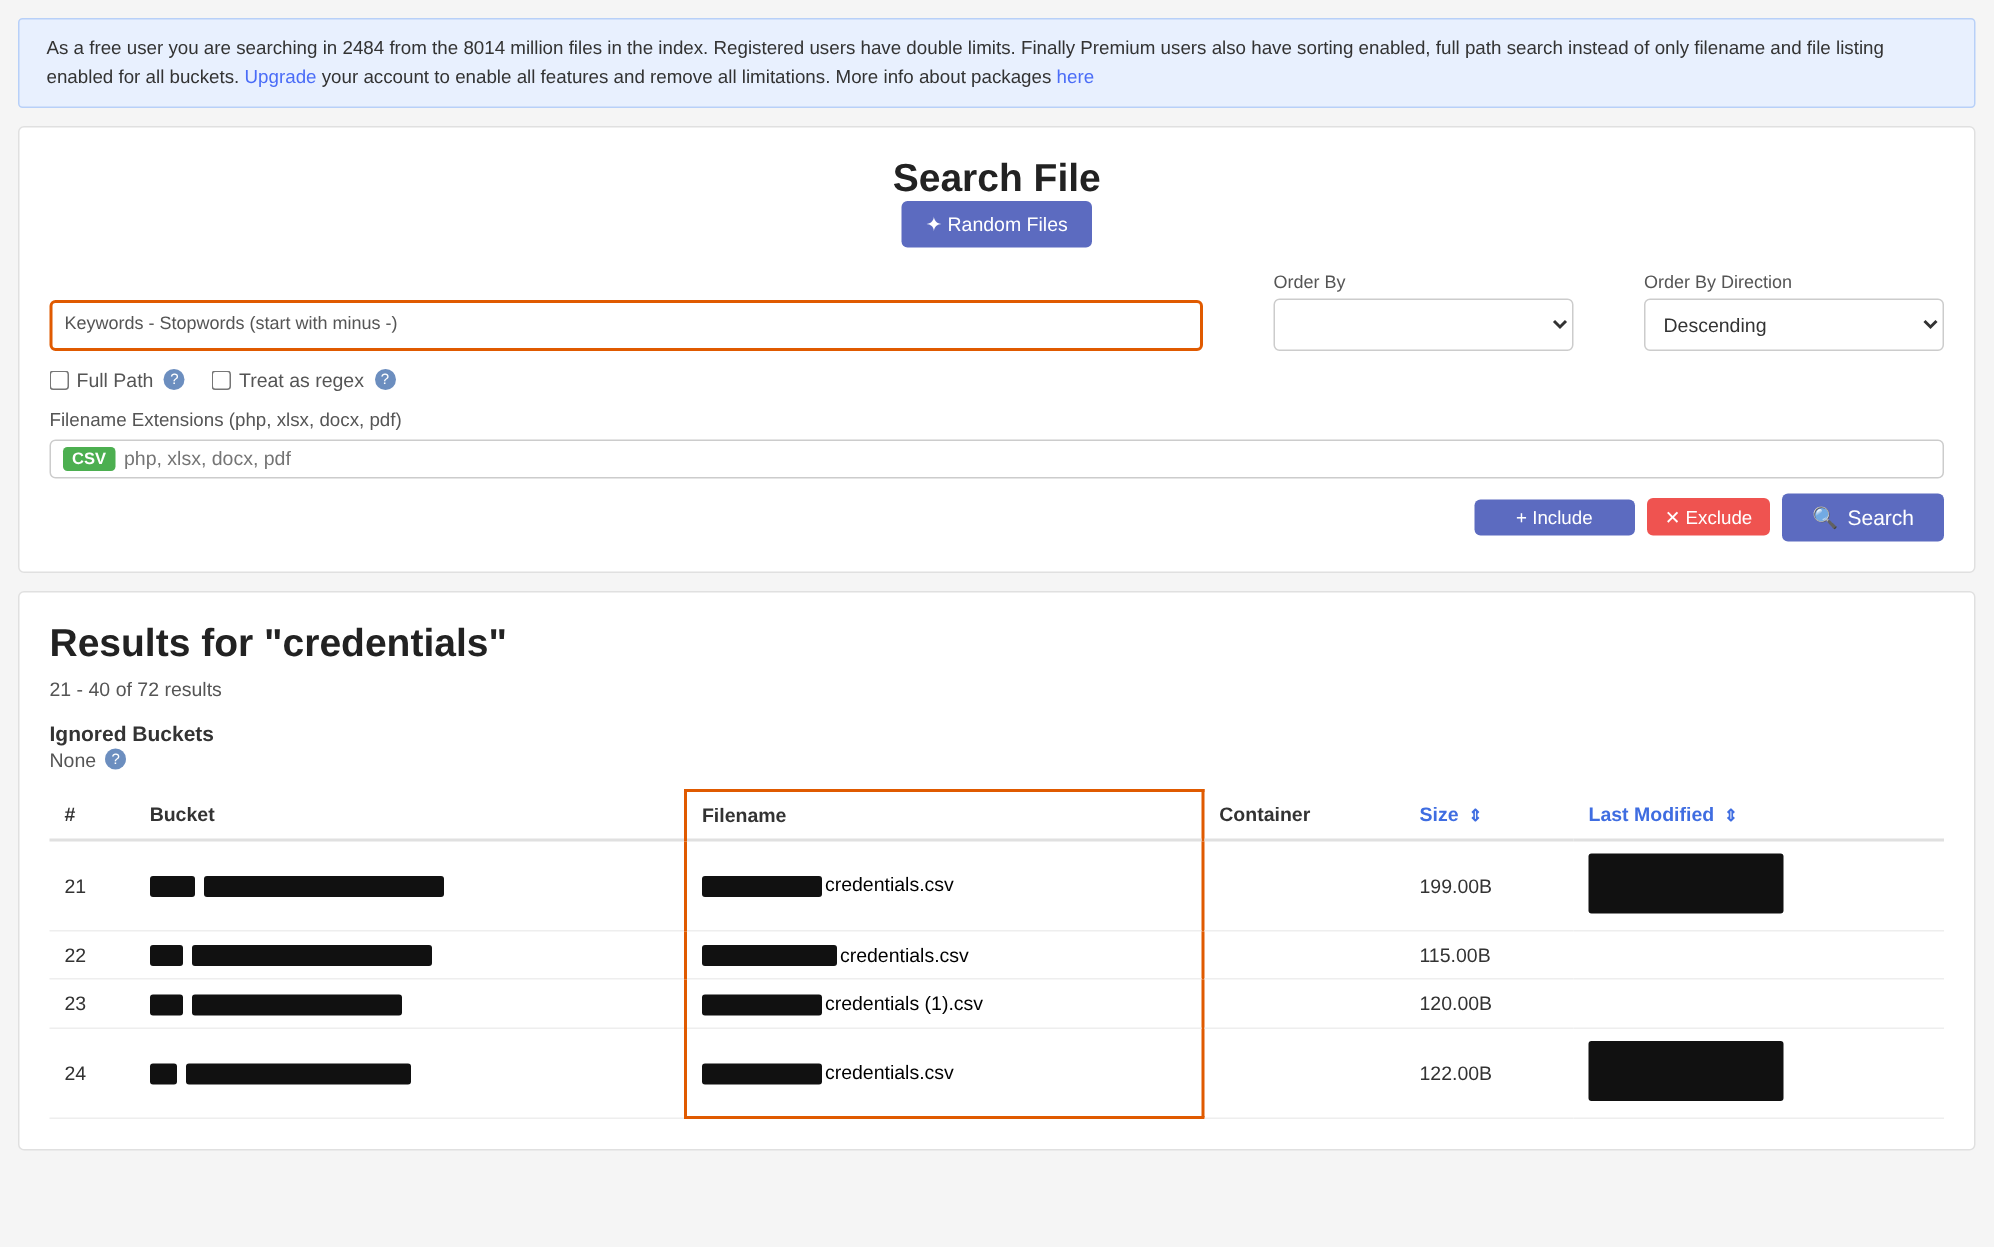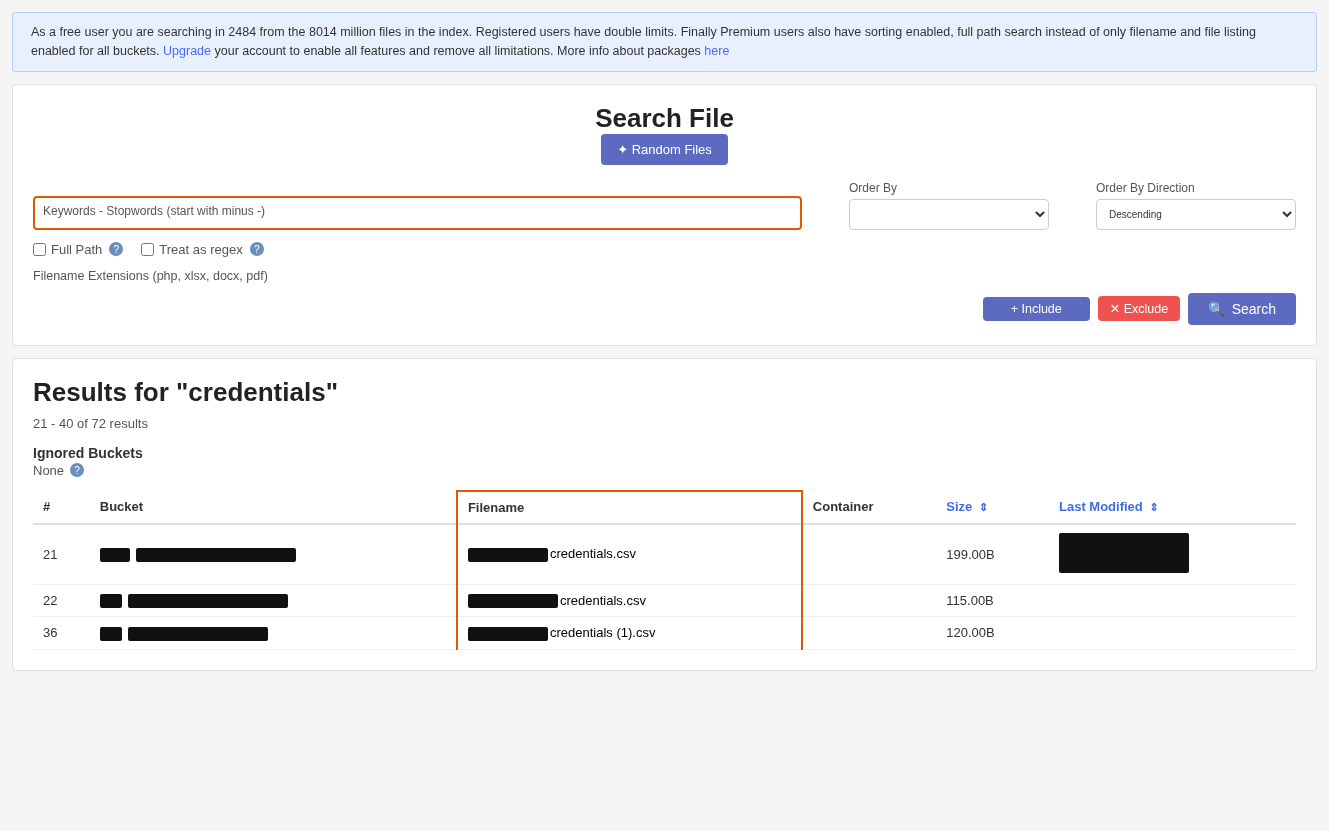--- a/index.html
+++ b/index.html
@@ -91,21 +91,21 @@
 
     .order-label {
       font-size: 12px;
       color: #555;
     }
 
     select.order-select {
       border: 1px solid #ccc;
       border-radius: 4px;
       padding: 8px 28px 8px 8px;
-      font-size: 10px;
+      font-size: 13px;
       color: #333;
       appearance: auto;
       background: #fff;
       min-width: 200px;
     }
 
     .checkboxes-row {
       display: flex;
       gap: 18px;
       margin-bottom: 12px;
@@ -357,20 +357,24 @@
       <span class="help-icon">?</span>
     </label>
     <label class="checkbox-item">
       <input type="checkbox" style="">
       <span>Treat as regex</span>
       <span class="help-icon">?</span>
     </label>
   </div>
 
   <div class="extensions-label">Filename Extensions (php, xlsx, docx, pdf)</div>
+  <div class="extensions-input-row">
+    <span class="ext-badge">CSV</span>
+    <input class="extensions-input" type="text" placeholder="php, xlsx, docx, pdf" style="">
+  </div>
 
   <div class="buttons-row">
     <button class="btn-include">+ Include</button>
     <button class="btn-exclude">✕ Exclude</button>
     <button class="btn-search">
       <span>🔍</span>
       <span>Search</span>
     </button>
   </div>
 </div>
@@ -409,22 +413,30 @@
         </tr>
         <tr>
           <td>22</td>
           <td><span class="redacted-block" style="width: 22px; height: 14px; margin-right: 6px;"></span><span class="redacted-block" style="width: 160px; height: 14px; margin-right: 6px;"></span></td>
           <td style="border-left: 2px solid rgb(224, 90, 0); border-right: 2px solid rgb(224, 90, 0);"><span class="redacted-block" style="width: 90px; height: 14px; margin-right: 2px;"></span><a class="filename-link" href="#">credentials.csv</a></td>
           <td></td>
           <td>115.00B</td>
           <td></td>
         </tr>
         <tr>
-          <td>36</td>
+          <td>23</td>
           <td><span class="redacted-block" style="width: 22px; height: 14px; margin-right: 6px;"></span><span class="redacted-block" style="width: 140px; height: 14px; margin-right: 6px;"></span></td>
           <td style="border-left: 2px solid rgb(224, 90, 0); border-right: 2px solid rgb(224, 90, 0);"><span class="redacted-block" style="width: 80px; height: 14px; margin-right: 2px;"></span><a class="filename-link" href="#">credentials (1).csv</a></td>
           <td></td>
           <td>120.00B</td>
           <td></td>
+        </tr>
+        <tr>
+          <td>24</td>
+          <td><span class="redacted-block" style="width: 18px; height: 14px; margin-right: 6px;"></span><span class="redacted-block" style="width: 150px; height: 14px; margin-right: 6px;"></span></td>
+          <td style="border-left: 2px solid rgb(224, 90, 0); border-right: 2px solid rgb(224, 90, 0); border-bottom: 2px solid rgb(224, 90, 0);"><span class="redacted-block" style="width: 80px; height: 14px; margin-right: 2px;"></span><a class="filename-link" href="#">credentials.csv</a></td>
+          <td></td>
+          <td>122.00B</td>
+          <td><span class="last-modified-block"></span></td>
         </tr>
       </tbody>
   </table>
 </div>
 
 </body></html>

